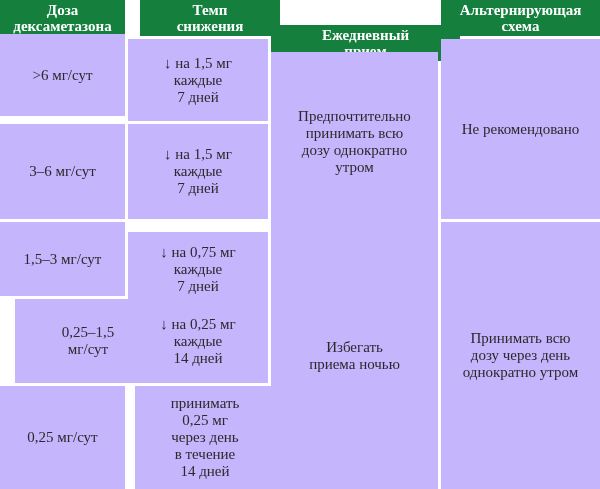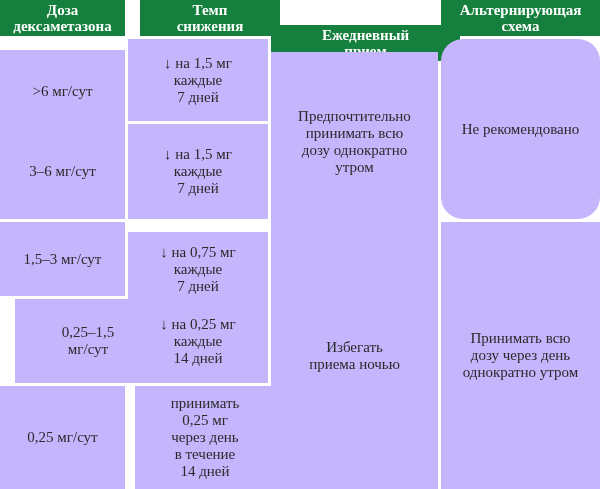--- a/index.html
+++ b/index.html
@@ -34,21 +34,21 @@
 
   <div class="cell head" style="left:0;top:0;width:125px;height:36px;">Доза
 дексаметазона</div>
   <div class="cell head" style="left:128px;top:0;width:140px;height:36px;margin-left:12px;">Темп
 снижения</div>
   <div class="cell head" style="left:271px;top:0;width:189px;height:36px;margin-top:25px;">Ежедневный
 прием</div>
   <div class="cell head" style="left:441px;top:0;width:159px;height:36px;">Альтернирующая
 схема</div>
 
-  <div class="cell" style="left:0;top:50px;width:125px;height:82px;">&gt;6 мг/сут</div>
+  <div class="cell" style="left:0;top:34px;width:125px;height:82px;">&gt;6 мг/сут</div>
   <div class="cell" style="left:0;top:124px;width:125px;height:95px;">3–6 мг/сут</div>
   <div class="cell" style="left:0;top:222px;width:125px;height:74px;">1,5–3 мг/сут</div>
   <div class="cell" style="left:15px;top:299px;width:146px;height:84px;">0,25–1,5
 мг/сут</div>
   <div class="cell" style="left:0;top:386px;width:125px;height:103px;text-align:center;">0,25 мг/сут</div>
 
   <div class="cell" style="left:128px;top:39px;width:140px;height:82px;">↓ на 1,5 мг
 каждые
 7 дней</div>
   <div class="cell" style="left:128px;top:124px;width:140px;height:95px;">↓ на 1,5 мг
@@ -66,17 +66,17 @@
 в течение
 14 дней</div>
 
   <div class="cell" style="left:271px;top:52px;width:167px;height:180px;">Предпочтительно
 принимать всю
 дозу однократно
 утром</div>
   <div class="cell" style="left:271px;top:222px;width:167px;height:267px;">Избегать
 приема ночью</div>
 
-  <div class="cell" style="left:441px;top:39px;width:159px;height:180px;border-radius:22px;">Не рекомендовано</div>
+  <div class="cell" style="left:441px;top:39px;width:159px;height:180px;">Не рекомендовано</div>
   <div class="cell" style="left:441px;top:222px;width:159px;height:267px;">Принимать всю
 дозу через день
 однократно утром</div>
 </div>
 
 </body></html>

